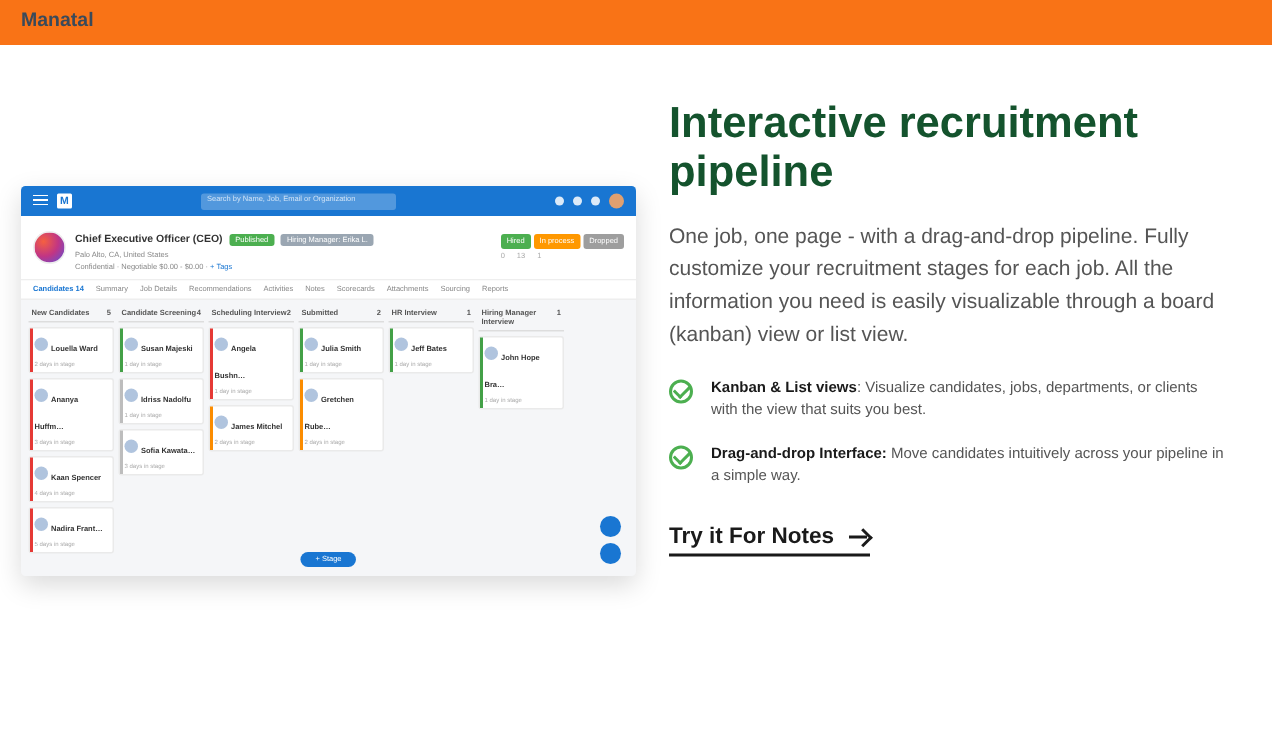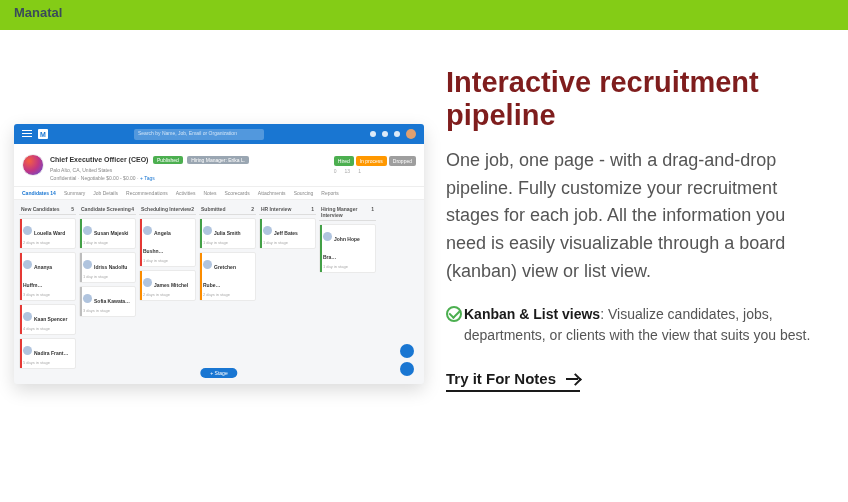--- a/index.html
+++ b/index.html
@@ -1,18 +1,18 @@
 <!DOCTYPE html>
 <html><head>
 <meta charset="utf-8">
 <style>
 * { box-sizing: border-box; margin: 0; padding: 0; }
 body { font-family: -apple-system, BlinkMacSystemFont, "Segoe UI", Arial, sans-serif; width: 848px; height: 502px; overflow: hidden; background: #fff; }
 
-.top-banner { background: #84cc16; padding: 5px 14px 10px; font-weight: 600; color: #3a4a5a; font-size: 13px; }
+.top-banner { background: #f97316; padding: 5px 14px 10px; font-weight: 600; color: #3a4a5a; font-size: 13px; }
 
 .main-wrap { display: flex; padding: 32px 14px 10px 14px; gap: 22px; }
 
 
 .app-shot { width: 410px; height: 260px; border-radius: 3px; box-shadow: 0 6px 18px rgba(0,0,0,.15); background: #f5f6f8; overflow: hidden; margin-top: 62px; position: relative; }
 .app-topbar { background: #1976d2; height: 20px; display: flex; align-items: center; padding: 0 8px; gap: 6px; }
 .app-ham { width: 10px; height: 8px; display: inline-block; background: repeating-linear-gradient(#fff 0 1px, transparent 1px 3px); }
 .app-logo { width: 10px; height: 10px; background: #fff; color:#1976d2; font-size:7px; font-weight:700; display:flex; align-items:center; justify-content:center; border-radius:1px;}
 .app-search { margin-left: 80px; flex:1; max-width: 130px; height: 11px; background: rgba(255,255,255,.25); border-radius: 2px; font-size:5px; color:#cfe3f7; padding:1px 4px;}
 .app-topicons { margin-left: auto; display:flex; gap:6px; align-items:center;}
@@ -43,24 +43,24 @@
 .kcard .bar { position:absolute; left:0; top:0; bottom:0; width:2px; }
 .kcard .mt { font-size:4px; color:#aaa; margin-top:1px;}
 .bar.red{background:#e53935;} .bar.green{background:#43a047;} .bar.orange{background:#fb8c00;} .bar.grey{background:#bdbdbd;}
 
 .fab { position:absolute; right:10px; width:14px; height:14px; border-radius:50%; background:#1976d2; }
 .fab.f1{ bottom: 26px;} .fab.f2{ bottom:8px;}
 .stage-chip { position:absolute; bottom:6px; left:50%; transform:translateX(-50%); background:#1976d2; color:#fff; font-size:5px; padding:2px 10px; border-radius:8px;}
 
 
 .copy { flex: 1; padding-top: 4px; max-width: 370px;}
-.copy h1 { font-size: 29px; font-weight: 800; color:#7f1d1d; line-height:1.15; margin-bottom: 14px;}
-.copy p { font-size: 18px; color:#555; line-height:1.55; margin-bottom: 18px;}
+.copy h1 { font-size: 29px; font-weight: 800; color:#14532d; line-height:1.15; margin-bottom: 14px;}
+.copy p { font-size: 14px; color:#555; line-height:1.55; margin-bottom: 18px;}
 .features { list-style:none; }
-.features li { display:flex; gap:2px; margin-bottom:14px; font-size:14px; color:#555; line-height:1.5;}
+.features li { display:flex; gap:12px; margin-bottom:14px; font-size:10px; color:#555; line-height:1.5;}
 .check { flex-shrink:0; width:16px; height:16px; border-radius:50%; border:2px solid #4caf50; display:flex; align-items:center; justify-content:center; margin-top:2px;}
 .check::after { content:""; width:5px; height:8px; border:solid #4caf50; border-width:0 2px 2px 0; transform:rotate(45deg); margin-top:-2px;}
 .features strong { color:#1a1a1a; font-weight:700;}
 
 .cta-links { margin-top: 24px; }
 .cta { display:flex; align-items:center; gap:10px; font-size:15px; font-weight:700; color:#1a1a1a; text-decoration:none; padding-bottom:3px; border-bottom:2px solid #1a1a1a; width:fit-content; margin-bottom:22px; cursor:pointer;}
 .arrow { display:inline-block; width:14px; height:10px; position:relative;}
 .arrow::before { content:""; position:absolute; top:4px; left:0; width:12px; height:2px; background:#1a1a1a;}
 .arrow::after { content:""; position:absolute; right:0; top:1px; width:7px; height:7px; border:solid #1a1a1a; border-width:2px 2px 0 0; transform:rotate(45deg);}
 </style>
@@ -186,20 +186,24 @@
   </div>
 
   <div class="copy">
     <h1>Interactive recruitment pipeline</h1>
     <p>One job, one page - with a drag-and-drop pipeline. Fully customize your recruitment stages for each job. All the information you need is easily visualizable through a board (kanban) view or list view.</p>
     <ul class="features">
       <li>
         <span class="check"></span>
         <span><strong>Kanban &amp; List views</strong><span>: Visualize candidates, jobs, departments, or clients with the view that suits you best.</span></span>
       </li>
+      <li>
+        <span class="check"></span>
+        <span><strong>Drag-and-drop Interface:</strong><span> Move candidates intuitively across your pipeline in a simple way.</span></span>
+      </li>
     </ul>
     <div class="cta-links">
       <a class="cta">
         <span>Try it For Notes</span>
         <span class="arrow"></span>
       </a>
     </div>
   </div>
 
 </div>

